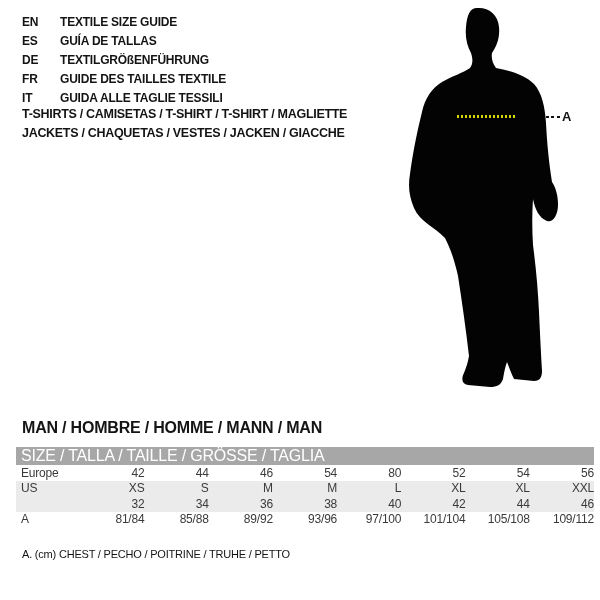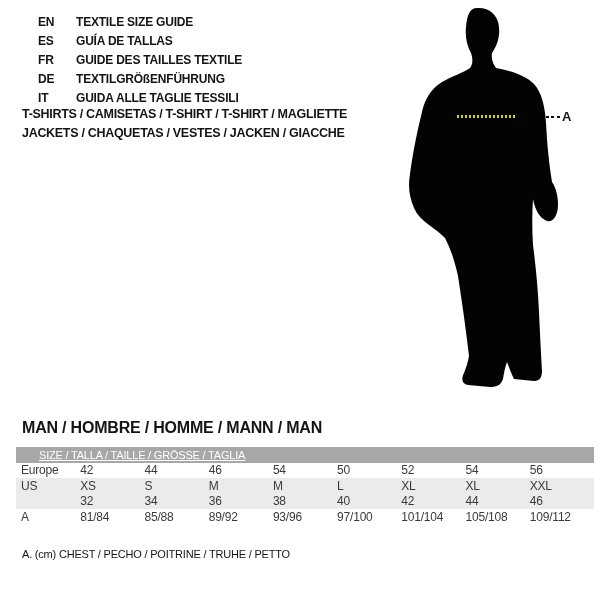--- a/index.html
+++ b/index.html
@@ -5,21 +5,21 @@
   html,body{margin:0;padding:0;}
   body{
     width:600px;height:600px;background:var(--c-background,#fff);
     font-family:"Liberation Sans",sans-serif;color:var(--c-text,#111);
     position:relative;overflow:hidden;
     -webkit-font-smoothing:antialiased;
   }
   .abs{position:absolute;}
 
   
-  .lang-list{left:22px;top:13px;font-size:12px;font-weight:bold;letter-spacing:-.2px;margin-left:16px;}
+  .lang-list{left:22px;top:13px;font-size:12px;font-weight:bold;letter-spacing:-.2px;}
   .lang-row{display:flex;height:19px;line-height:19px;}
   .lang-code{width:38px;}
   .lang-label{white-space:nowrap;}
 
   
   .categories{left:22px;top:105px;font-size:12.5px;font-weight:bold;letter-spacing:-.3px;}
   .cat-line{height:19px;line-height:19px;white-space:nowrap;}
 
   
   .figure-svg{left:400px;top:0;width:200px;height:400px;}
@@ -34,48 +34,48 @@
   .measure-label{left:562px;top:109px;font-size:13px;font-weight:600;}
 
   
   .section-title{left:22px;top:419px;font-size:16px;font-weight:bold;letter-spacing:-.2px;white-space:nowrap;}
 
   
   .size-table{left:16px;top:447px;width:578px;border-collapse:collapse;table-layout:fixed;}
   .size-table th,.size-table td{padding:0;margin:0;height:15.5px;font-weight:normal;}
   .size-table th{
     background:var(--c-table_header_bg,#a7a7a7);color:var(--c-table_header_text,#fff);
-    text-align:left;font-size:11px;letter-spacing:-.2px;padding-left:23px;text-decoration:underline;
+    text-align:left;font-size:16px;letter-spacing:-.2px;padding-left:5px;
   }
-  .size-table td{font-size:12px;color:var(--c-table_text,#3a3a3a);text-align:left;letter-spacing:-.2px;}
+  .size-table td{font-size:12px;color:var(--c-table_text,#3a3a3a);text-align:right;letter-spacing:-.2px;}
   .size-table td.rowlabel{text-align:left;padding-left:5px;width:72px;}
   .size-table tr.shaded td{background:var(--c-table_alt_row_bg,#ebebeb);}
 
   
   .footnote{left:22px;top:548px;font-size:11px;font-weight:normal;letter-spacing:-.2px;white-space:nowrap;}
 </style>
 </head>
 <body>
 
 <div class="abs lang-list">
   <div class="lang-row">
     <span class="lang-code">EN</span>
     <span class="lang-label">TEXTILE SIZE GUIDE</span>
   </div>
   <div class="lang-row">
     <span class="lang-code">ES</span>
     <span class="lang-label">GUÍA DE TALLAS</span>
   </div>
   <div class="lang-row">
+    <span class="lang-code">DE</span>
+    <span class="lang-label">TEXTILGRÖßENFÜHRUNG</span>
+  </div>
+  <div class="lang-row">
     <span class="lang-code">FR</span>
     <span class="lang-label">GUIDE DES TAILLES TEXTILE</span>
-  </div>
-  <div class="lang-row">
-    <span class="lang-code">DE</span>
-    <span class="lang-label">TEXTILGRÖßENFÜHRUNG</span>
   </div>
   <div class="lang-row">
     <span class="lang-code">IT</span>
     <span class="lang-label">GUIDA ALLE TAGLIE TESSILI</span>
   </div>
 </div>
 
 <div class="abs categories">
   <div class="cat-line">T-SHIRTS / CAMISETAS / T-SHIRT / T-SHIRT / MAGLIETTE</div>
   <div class="cat-line">JACKETS / CHAQUETAS / VESTES / JACKEN / GIACCHE</div>
@@ -129,21 +129,21 @@
       <th colspan="9">SIZE / TALLA / TAILLE / GRÖSSE / TAGLIA</th>
     </tr>
   </thead>
   <tbody>
     <tr>
       <td class="rowlabel">Europe</td>
       <td>42</td>
       <td>44</td>
       <td>46</td>
       <td>54</td>
-      <td>50</td>
+      <td>80</td>
       <td>52</td>
       <td>54</td>
       <td>56</td>
     </tr>
     <tr class="shaded">
       <td class="rowlabel">US</td>
       <td>XS</td>
       <td>S</td>
       <td>M</td>
       <td>M</td>

